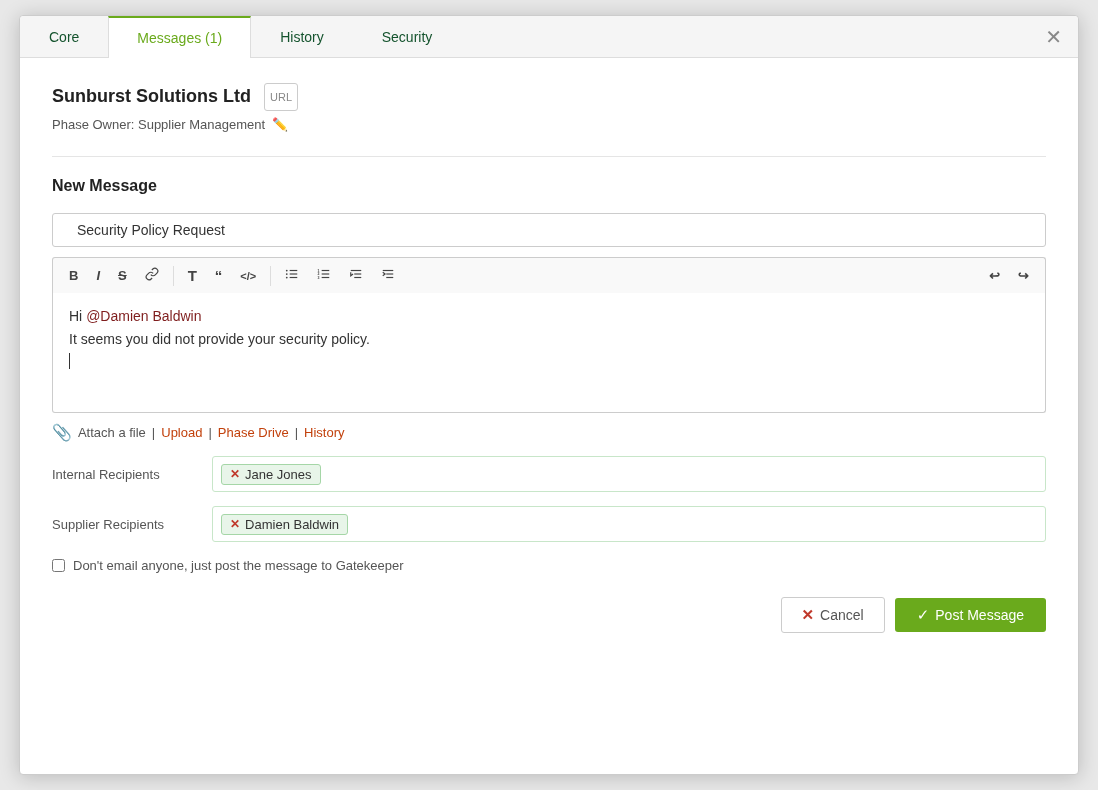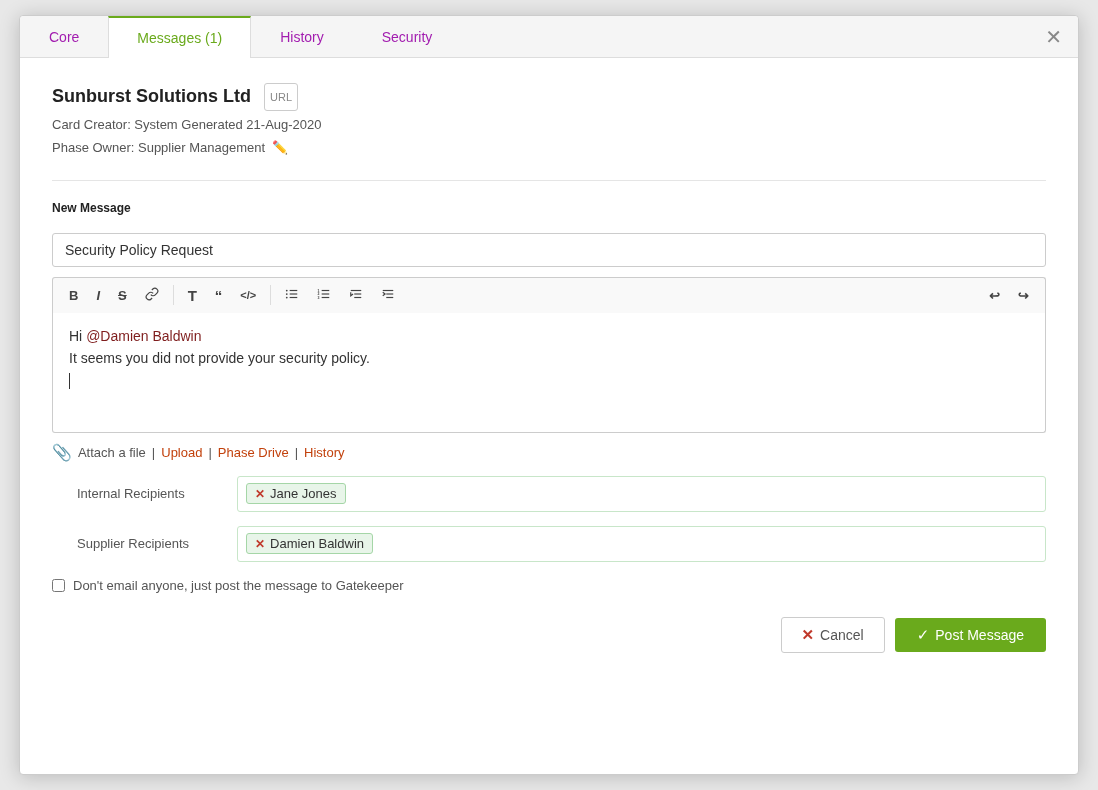--- a/index.html
+++ b/index.html
@@ -26,21 +26,21 @@
       display: flex;
       border-bottom: 1px solid #ddd;
       background: #f5f5f5;
       border-radius: 4px 4px 0 0;
       position: relative;
     }
     .tab {
       padding: 12px 28px;
       cursor: pointer;
       font-size: 14px;
-      color: #a21caf;
+      color: #14532d;
       border: 1px solid transparent;
       border-bottom: none;
       margin-bottom: -1px;
       background: transparent;
     }
     .tab.active {
       background: #fff;
       border-color: #ddd;
       border-bottom-color: #fff;
       color: #6aaa1c;
@@ -89,28 +89,28 @@
       margin-left: 4px;
       cursor: pointer;
       font-size: 13px;
     }
     .divider {
       border: none;
       border-top: 1px solid #e5e5e5;
       margin: 20px 0;
     }
     .section-title {
-      font-size: 12px;
+      font-size: 16px;
       font-weight: 600;
       color: #222;
       margin-bottom: 18px;
     }
     .subject-input {
       width: 100%;
-      padding: 8px 12px;
+      padding: 8px 24px;
       border: 1px solid #ccc;
       border-radius: 3px;
       font-size: 14px;
       color: #333;
       margin-bottom: 10px;
       outline: none;
     }
     .toolbar {
       display: flex;
       align-items: center;
@@ -180,21 +180,20 @@
     }
     .attach-link {
       color: #c2410c;
       cursor: pointer;
       text-decoration: none;
     }
     .form-row {
       display: flex;
       align-items: center;
       margin-top: 14px;
-      margin-left: 25px;
     }
     .form-label {
       width: 160px;
       font-size: 13px;
       color: #555;
       flex-shrink: 0;
     }
     .recipients-box {
       flex: 1;
       border: 1px solid #c8e6c9;
@@ -291,21 +290,20 @@
   </div>
 
   <div class="modal-body">
 
     
     <div>
       <div class="company-title">
         <span>Sunburst Solutions Ltd</span>
         <span class="url-badge">URL</span>
       </div>
-      <div class="meta-info">Card Creator: System Generated 21-Aug-2020</div>
       <div class="meta-info">
         <span>Phase Owner: Supplier Management</span>
         <span class="edit-icon">✏️</span>
       </div>
     </div>
 
     <hr class="divider">
 
     
     <div class="section-title">New Message</div>

